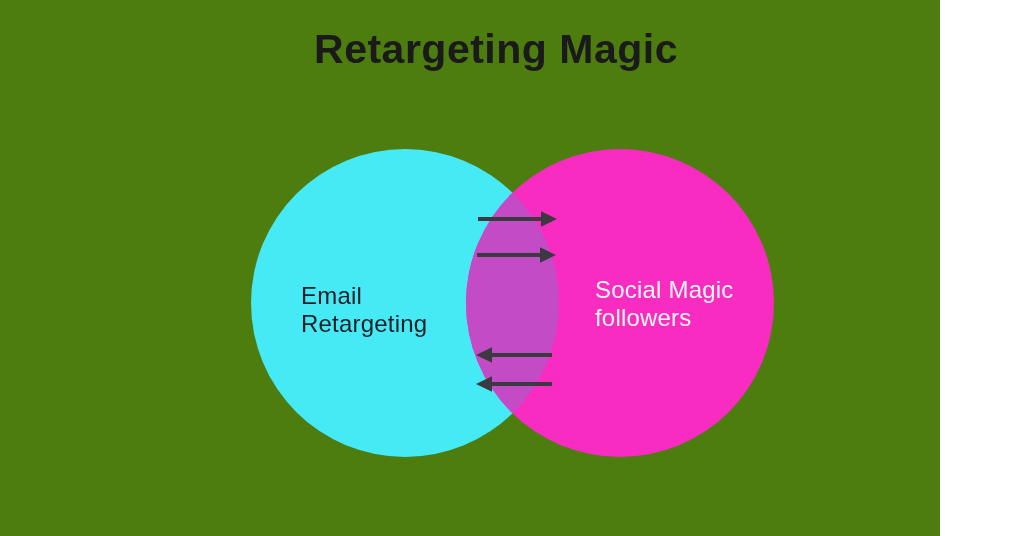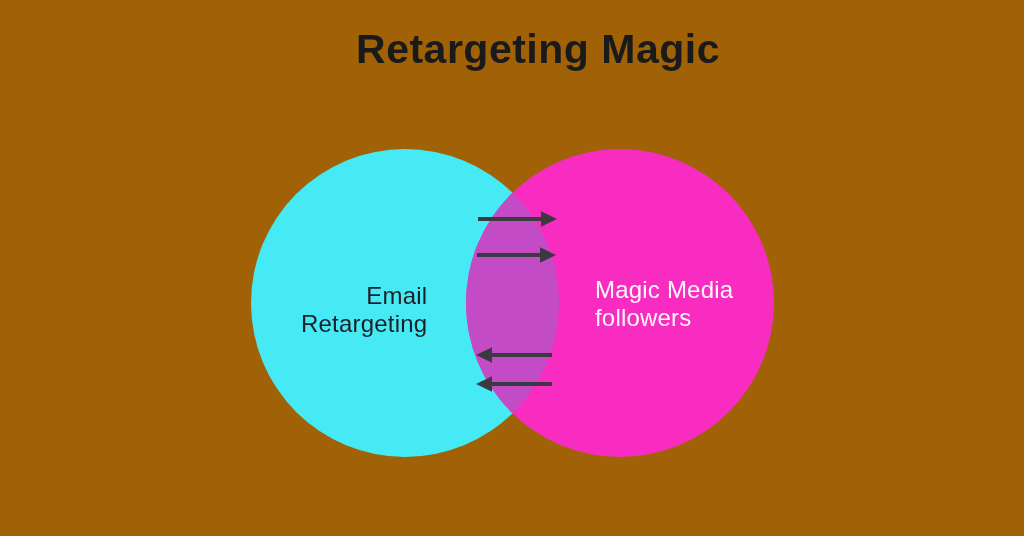--- a/index.html
+++ b/index.html
@@ -2,23 +2,23 @@
 <html><head>
 <meta charset="utf-8">
 <style>
   html, body {
     margin: 0;
     padding: 0;
     font-family: "Liberation Sans", sans-serif;
   }
   .stage {
     position: relative;
-    width: 1024px;
+    width: 940px;
     height: 536px;
-    background: #a16207;
+    background: #4d7c0f;
     overflow: hidden;
   }
   .title {
     position: absolute;
     top: 26px;
     left: 0;
     width: 100%;
     margin: 0;
     text-align: center;
     transform: translateX(26px);
@@ -34,21 +34,20 @@
   .set-label {
     position: absolute;
     font-size: 24px;
     line-height: 28px;
     letter-spacing: 0.2px;
   }
   .label-left {
     left: 301px;
     top: 282px;
     color: #1E1E28;
-    text-align: right;
   }
   .label-right {
     left: 595px;
     top: 276px;
     color: #FDF7FB;
   }
 </style>
 </head>
 <body>
 
@@ -85,17 +84,17 @@
     </g>
 
   </svg>
 
   <div class="set-label label-left">
     <div>Email</div>
     <div>Retargeting</div>
   </div>
 
   <div class="set-label label-right">
-    <div>Magic Media</div>
+    <div>Social Magic</div>
     <div>followers</div>
   </div>
 
 </div>
 
 </body></html>

